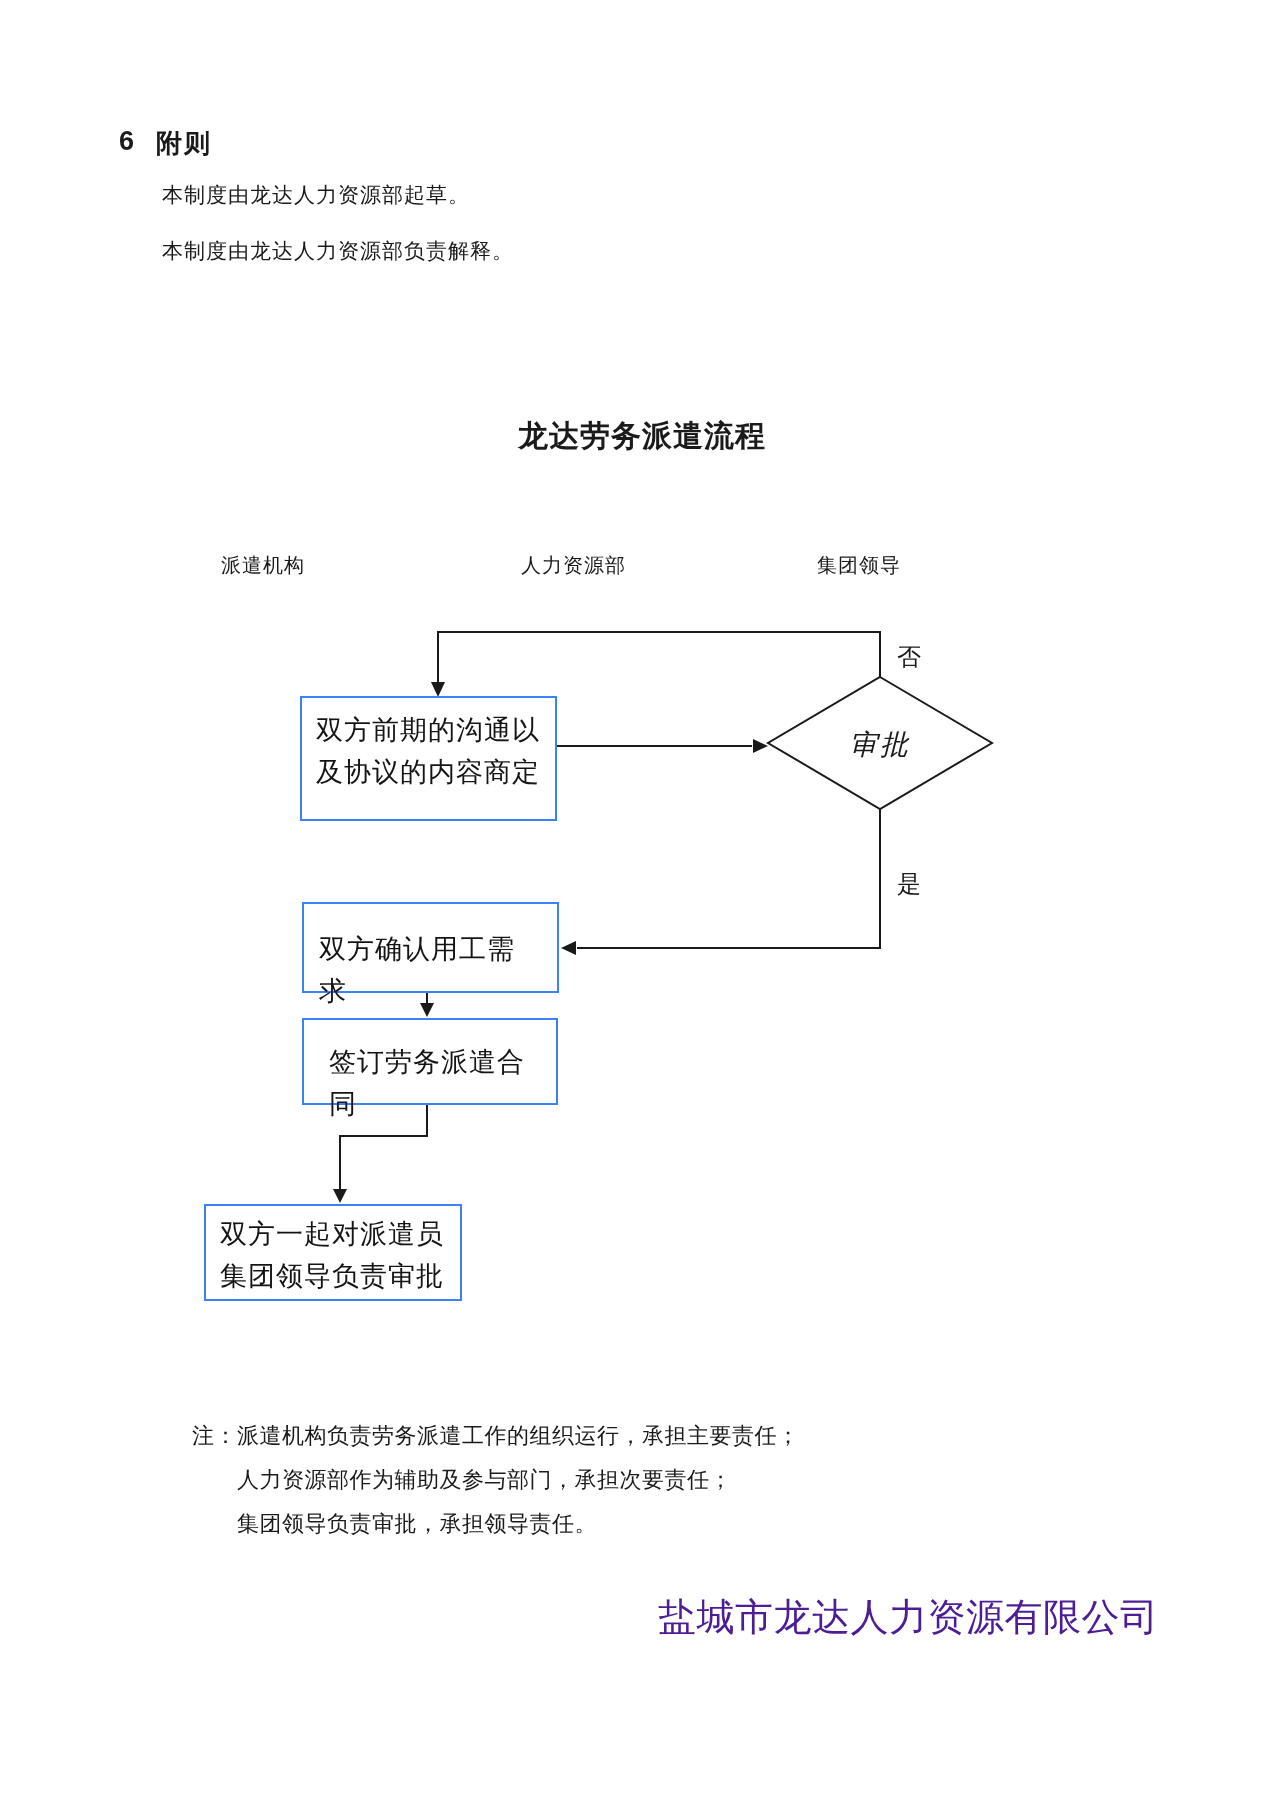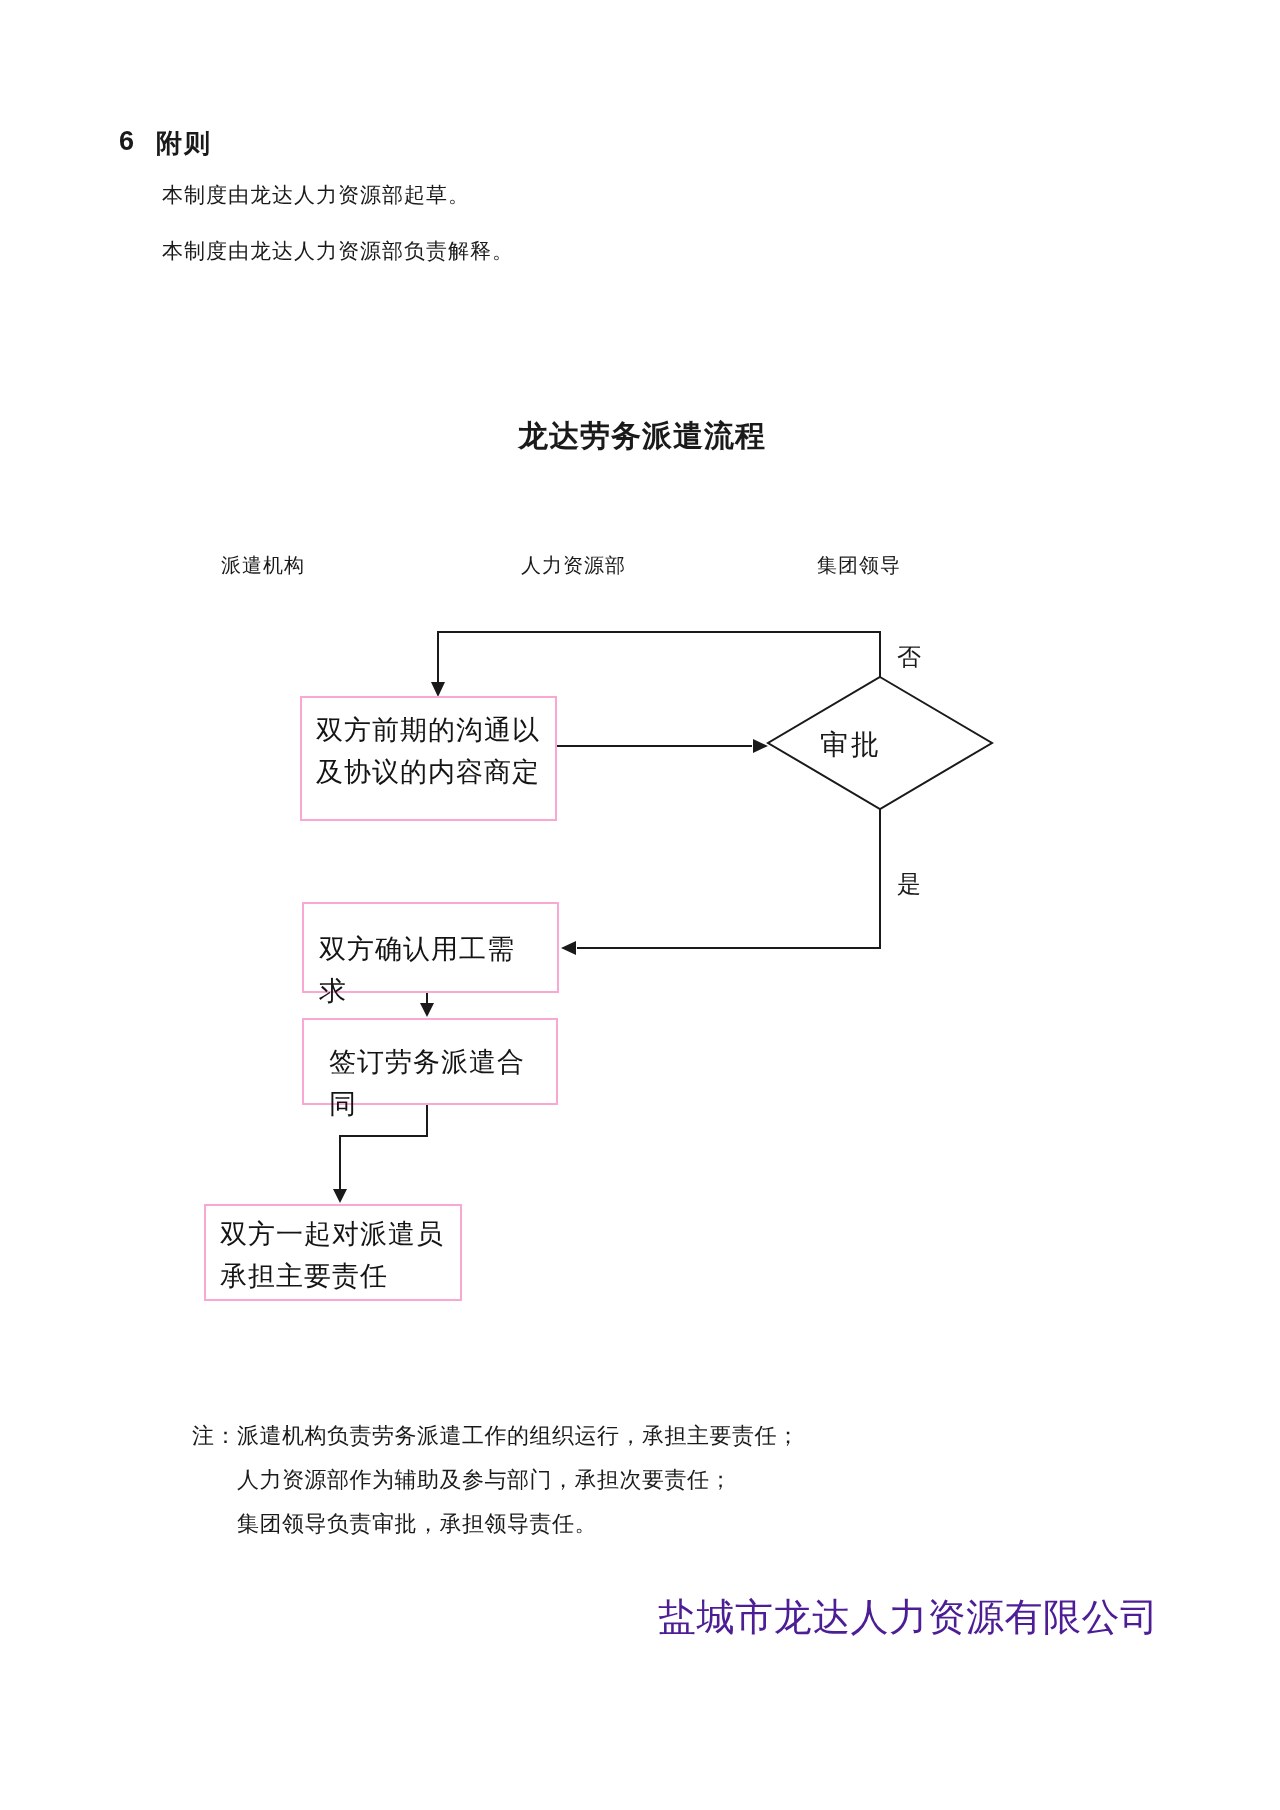--- a/index.html
+++ b/index.html
@@ -25,32 +25,32 @@
   .flow-title { left: 518px; top: 416px; font-size: 30px; font-weight: bold; letter-spacing: 1px; }
   .lane { top: 552px; font-size: 20px; letter-spacing: 1px; }
   .lane-1 { left: 221px; }
   .lane-2 { left: 521px; }
   .lane-3 { left: 817px; }
 
   
   svg.connectors { left: 0; top: 0; position: absolute; }
   .node {
     position: absolute;
-    border: 2px solid #f9a8d4;
+    border: 2px solid #3b82f6;
     background: #ffffff;
     font-size: 27px;
     letter-spacing: 1px;
     color: #141414;
     line-height: 42px;
   }
   .node-negotiation { left: 300px; top: 696px; width: 257px; height: 125px; padding: 11px 10px 0 14px; }
   .node-confirm     { left: 302px; top: 902px; width: 257px; height: 91px;  padding: 24px 24px 0 15px; }
   .node-contract    { left: 302px; top: 1018px; width: 256px; height: 87px; padding: 21px 10px 0 25px; }
   .node-management  { left: 204px; top: 1204px; width: 258px; height: 97px; padding: 7px 10px 8px 14px; }
-  .decision-label { left: 820px; top: 726px; width: 120px; font-size: 28px; letter-spacing: 3px; }
+  .decision-label { left: 820px; top: 726px; width: 120px; text-align: center; font-size: 28px; letter-spacing: 3px; font-style: italic; }
   .branch-label { font-size: 24px; }
   .branch-no  { left: 897px; top: 641px; }
   .branch-yes { left: 897px; top: 868px; }
 
   
   .note { font-size: 22px; letter-spacing: 0.5px; }
   .note-label  { left: 192px; top: 1421px; }
   .note-line-1 { left: 237px; top: 1421px; }
   .note-line-2 { left: 237px; top: 1465px; }
   .note-line-3 { left: 237px; top: 1509px; }
@@ -101,21 +101,21 @@
 <div class="abs decision-label">审批</div>
 <div class="abs branch-label branch-no">否</div>
 <div class="abs branch-label branch-yes">是</div>
 
 <div class="node node-confirm">双方确认用工需求</div>
 
 <div class="node node-contract">签订劳务派遣合同</div>
 
 <div class="node node-management">
   <div>双方一起对派遣员</div>
-  <div>承担主要责任</div>
+  <div>集团领导负责审批</div>
 </div>
 
 <div class="abs note note-label">注：</div>
 <div class="abs note note-line-1">派遣机构负责劳务派遣工作的组织运行，承担主要责任；</div>
 <div class="abs note note-line-2">人力资源部作为辅助及参与部门，承担次要责任；</div>
 <div class="abs note note-line-3">集团领导负责审批，承担领导责任。</div>
 
 <div class="abs company">盐城市龙达人力资源有限公司</div>
 
 </body></html>

